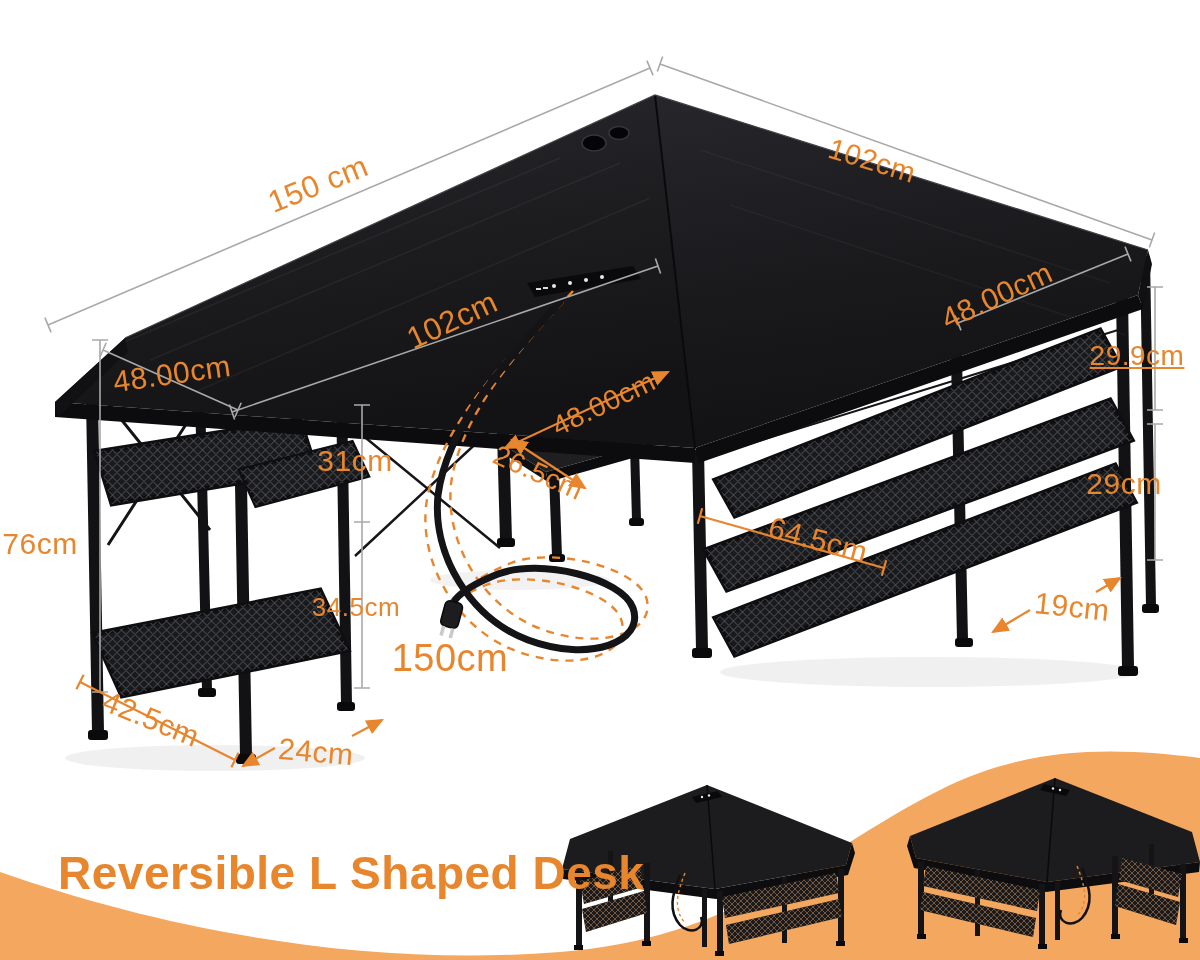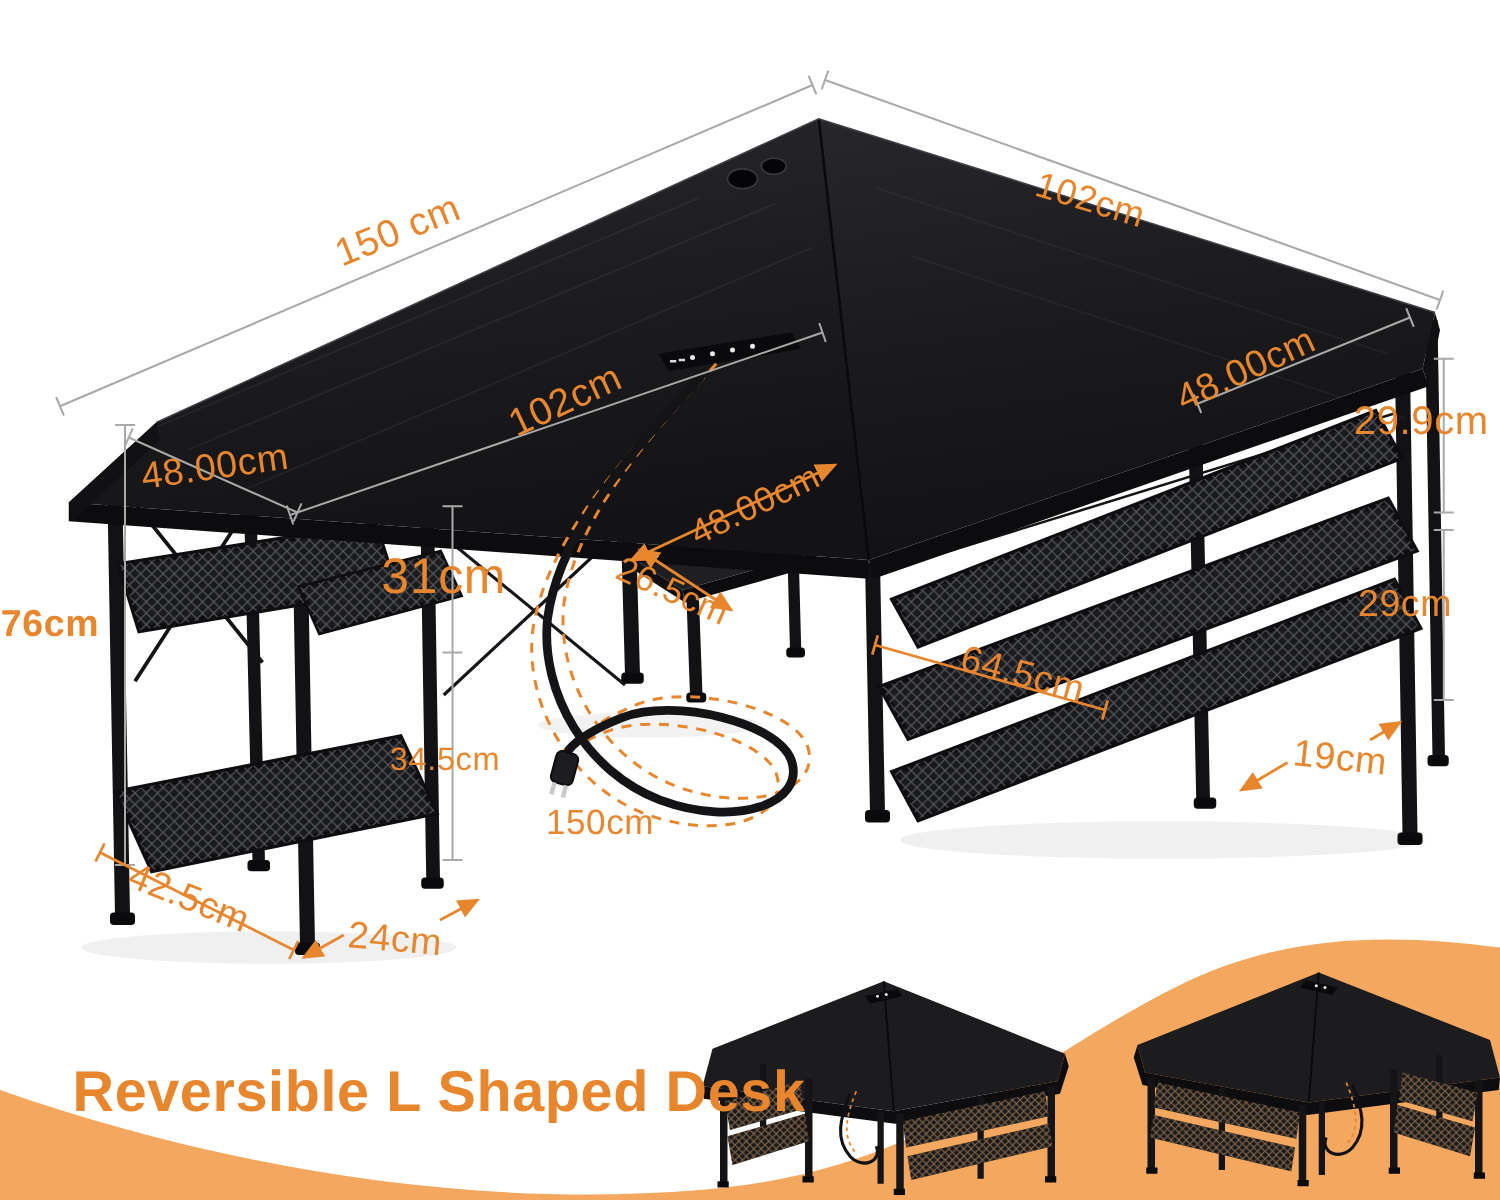--- a/index.html
+++ b/index.html
@@ -210,28 +210,28 @@
   <g transform="translate(1210,768) scale(-1,1)">
     <use href="#minidesk"></use>
   </g>
 </svg>
 
 <div class="dim" style="left:318px;top:184px;font-size:31px;transform:translate(-50%,-50%) rotate(-22deg);">150 cm</div>
 <div class="dim" style="left:872px;top:161px;font-size:29px;transform:translate(-50%,-50%) rotate(17deg);">102cm</div>
 <div class="dim" style="left:172px;top:374px;font-size:30px;transform:translate(-50%,-50%) rotate(-8deg);">48.00cm</div>
 <div class="dim" style="left:452px;top:320px;font-size:31px;transform:translate(-50%,-50%) rotate(-25deg);">102cm</div>
 <div class="dim" style="left:997px;top:296px;font-size:30px;transform:translate(-50%,-50%) rotate(-25deg);">48.00cm</div>
-<div class="dim" style="left:1137px;top:336px;font-size:32px;transform:translate(-50%,-50%);">29.9cm</div>
-<div class="dim" style="left:355px;top:461px;font-size:40px;transform:translate(-50%,-50%);">31cm</div>
+<div class="dim" style="left:1137px;top:356px;font-size:28px;transform:translate(-50%,-50%);text-decoration:underline;">29.9cm</div>
+<div class="dim" style="left:355px;top:461px;font-size:30px;transform:translate(-50%,-50%);">31cm</div>
 <div class="dim" style="left:604px;top:404px;font-size:28px;transform:translate(-50%,-50%) rotate(-26deg);">48.00cm</div>
 <div class="dim" style="left:538px;top:473px;font-size:28px;transform:translate(-50%,-50%) rotate(24deg);">26.5cm</div>
 <div class="dim" style="left:1124px;top:484px;font-size:30px;transform:translate(-50%,-50%);">29cm</div>
-<div class="dim" style="left:40px;top:500px;font-size:30px;transform:translate(-50%,-50%);font-weight:bold;">76cm</div>
+<div class="dim" style="left:40px;top:544px;font-size:30px;transform:translate(-50%,-50%);">76cm</div>
 <div class="dim" style="left:818px;top:540px;font-size:30px;transform:translate(-50%,-50%) rotate(15deg);">64.5cm</div>
 <div class="dim" style="left:356px;top:607px;font-size:26px;transform:translate(-50%,-50%);">34.5cm</div>
 <div class="dim" style="left:1072px;top:607px;font-size:30px;transform:translate(-50%,-50%) rotate(6deg);">19cm</div>
-<div class="dim" style="left:480px;top:658px;font-size:28px;transform:translate(-50%,-50%);">150cm</div>
+<div class="dim" style="left:450px;top:658px;font-size:38px;transform:translate(-50%,-50%);">150cm</div>
 <div class="dim" style="left:151px;top:719px;font-size:30px;transform:translate(-50%,-50%) rotate(22deg);">42.5cm</div>
 <div class="dim" style="left:316px;top:752px;font-size:30px;transform:translate(-50%,-50%) rotate(5deg);">24cm</div>
 
 <div id="heading">Reversible L Shaped Desk</div>
 
 </div>
 
 </body></html>

